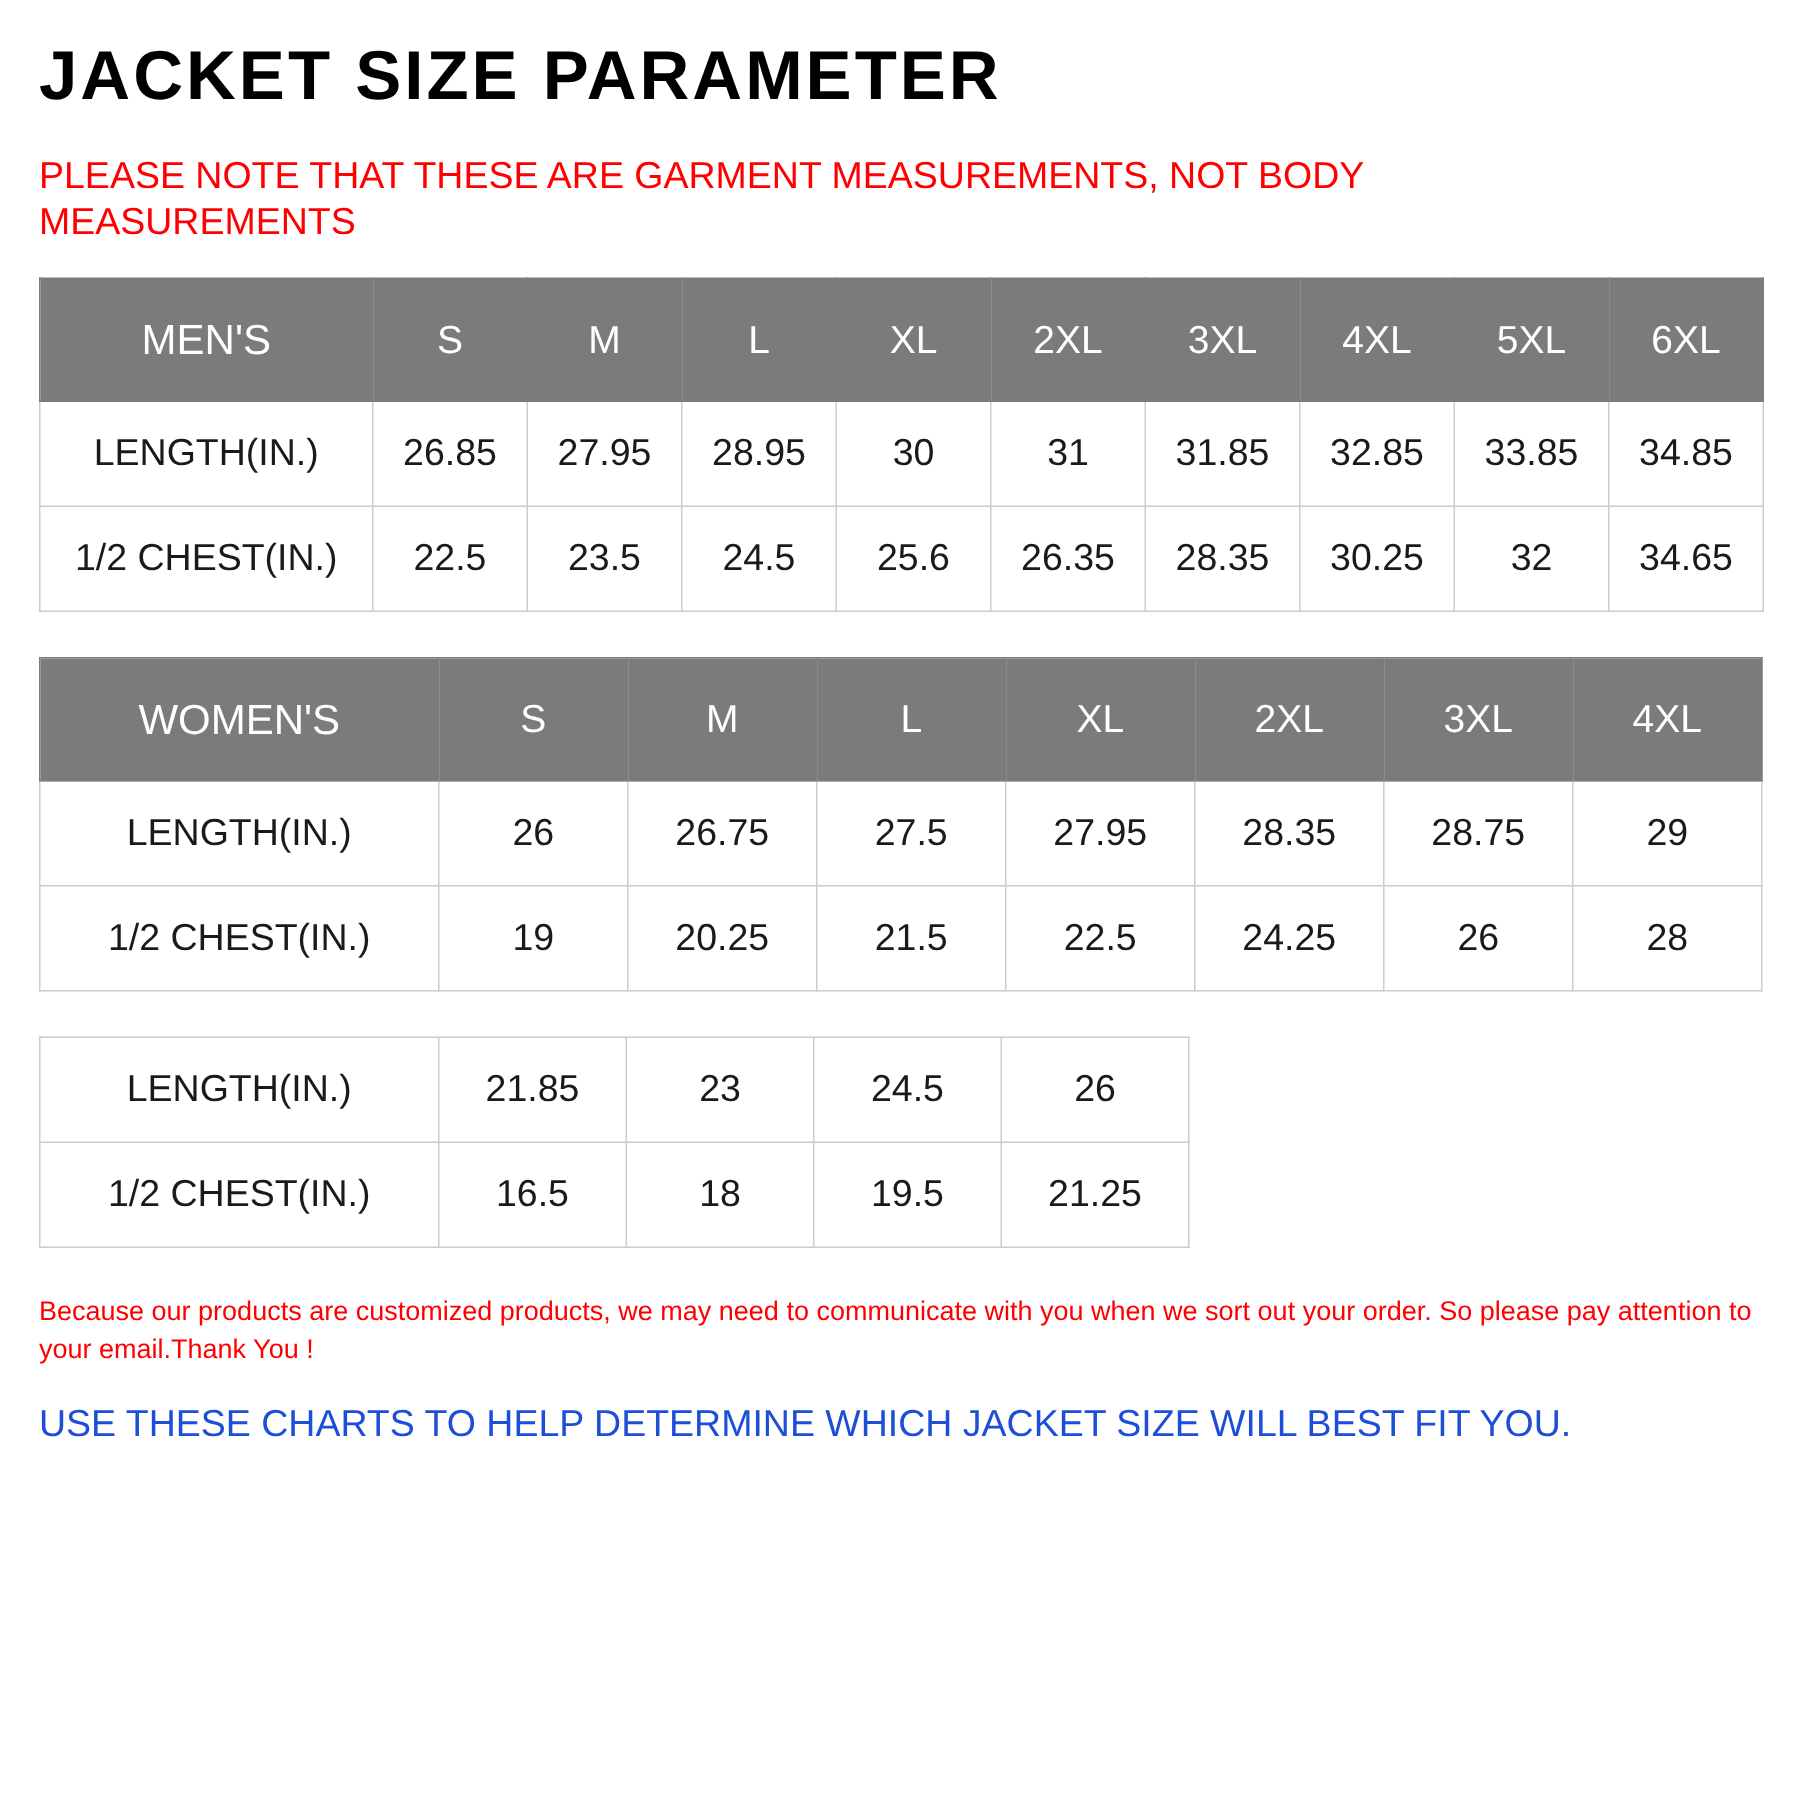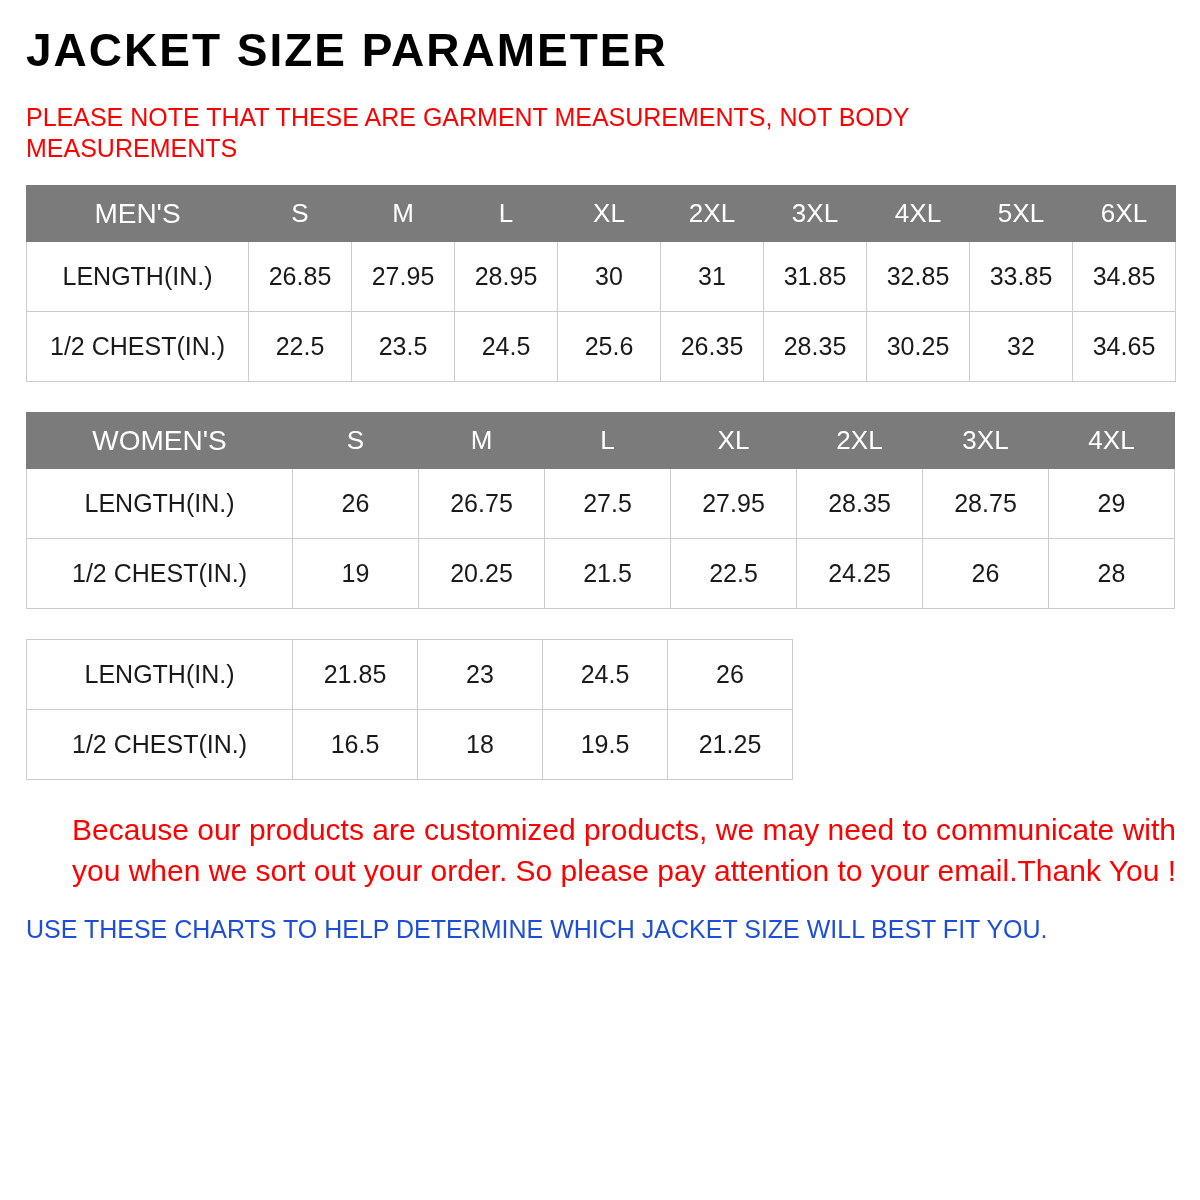--- a/index.html
+++ b/index.html
@@ -51,21 +51,21 @@
     background: #ffffff;
     height: 70px;
     padding: 0 4px;
     box-sizing: border-box;
   }
   table.sizetable tr.header td {
     background: #7b7b7b;
     color: #ffffff;
     border: 1px solid #7b7b7b;
     font-size: 26px;
-    height: 56px;
+    height: 82px;
   }
   table.sizetable tr.header td.rowlabel {
     font-size: 28px;
   }
   td.rowlabel {
     font-size: 25px;
   }
   
   .men { width: 1148px; }
   .men col.lbl { width: 222px; }
@@ -74,25 +74,24 @@
   .women { width: 1148px; }
   .women col.lbl { width: 266px; }
   .women col.c   { width: 126px; }
   
   .youth { width: 766px; }
   .youth col.lbl { width: 266px; }
   .youth col.c   { width: 125px; }
 
   .footer1 {
     color: #ff0000;
-    font-size: 30px;
+    font-size: 18px;
     line-height: 1.35;
     margin-top: 6px;
     max-width: 1150px;
-    text-align: right;
   }
   .footer2 {
     color: #1d4ed8;
     font-size: 25px;
     line-height: 1.3;
     margin-top: 22px;
     max-width: 1150px;
   }
 </style>
 </head>

